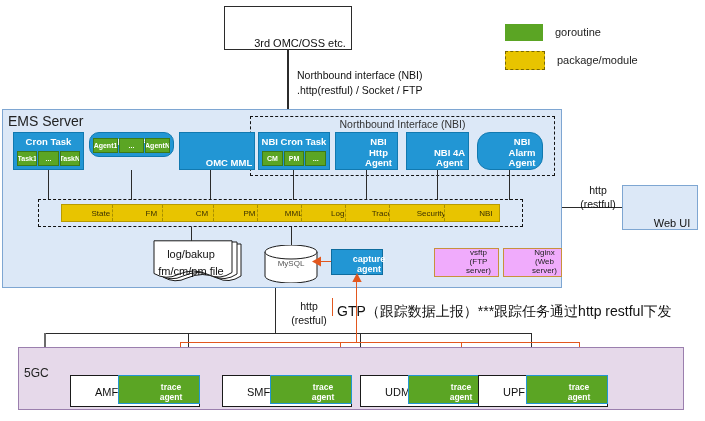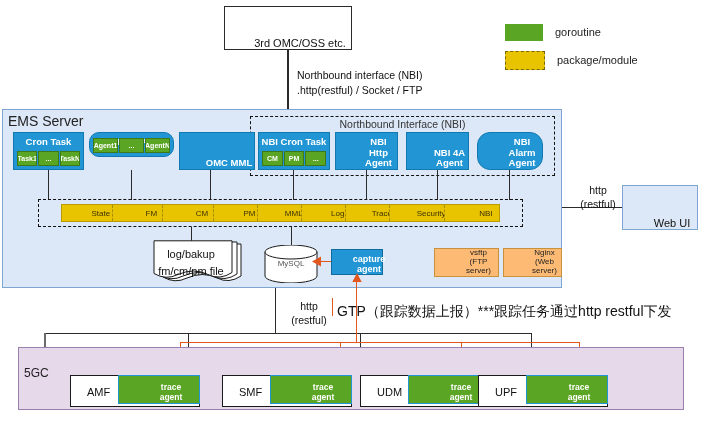--- a/index.html
+++ b/index.html
@@ -31,37 +31,37 @@
   #nbi-group-title{left:250px;top:118px;width:305px;text-align:center;font-size:10.5px;color:#333;}
   #module-dash{left:38px;top:199px;width:485px;height:28px;border:1.6px dashed #111;background:transparent;}
 
   
   #module-bar{left:61px;top:204px;width:439px;height:18px;background:#e8c400;border:1px solid #b89b00;display:flex;}
   .mod{display:flex;align-items:center;justify-content:center;font-size:8px;color:#3a3000;
        border-right:1px dashed #a88f00;height:100%;overflow:hidden;padding-left:28px;}
   .mod:last-child{border-right:none;}
 
   
-  .orng{background:#fdba74;border:1px solid #c8913c;color:#222;font-size:8px;}
+  .orng{background:#f0abfc;border:1px solid #c8913c;color:#222;font-size:8px;}
 
   
   #capture-agent{left:331px;top:249px;width:52px;height:26px;background:#2296d4;border:1px solid #0e6c9e;
                  color:#fff;font-weight:bold;font-size:9px;}
 
   
   #mysql{left:263px;top:245px;width:56px;height:38px;}
   #mysql-label{position:absolute;left:0;right:0;top:14px;text-align:center;font-size:8px;color:#555;}
 
   
   #docs{left:151px;top:240px;width:92px;height:44px;}
   #docs-text{position:absolute;left:0;top:6px;width:80px;text-align:center;font-size:11px;color:#111;line-height:1.5;}
 
   
   .nf{background:#ffffff;border:1px solid #1a1a1a;}
-  .nf-name{position:absolute;left:16px;top:10px;font-size:11px;color:#111;}
+  .nf-name{position:absolute;left:24px;top:10px;font-size:11px;color:#111;}
   .trace{position:absolute;top:-1px;width:56px;height:27px;background:#5ba524;border:1.4px solid #2296d4;
          color:#fff;font-weight:bold;font-size:8.5px;line-height:1.15;}
 
   
   .ln{position:absolute;background:#2b2b2b;}
   .lng{position:absolute;background:#6b6b6b;}
   .lno{position:absolute;background:#e2571e;}
 
   
   .txt{position:absolute;font-size:10.5px;color:#111;line-height:1.45;}

